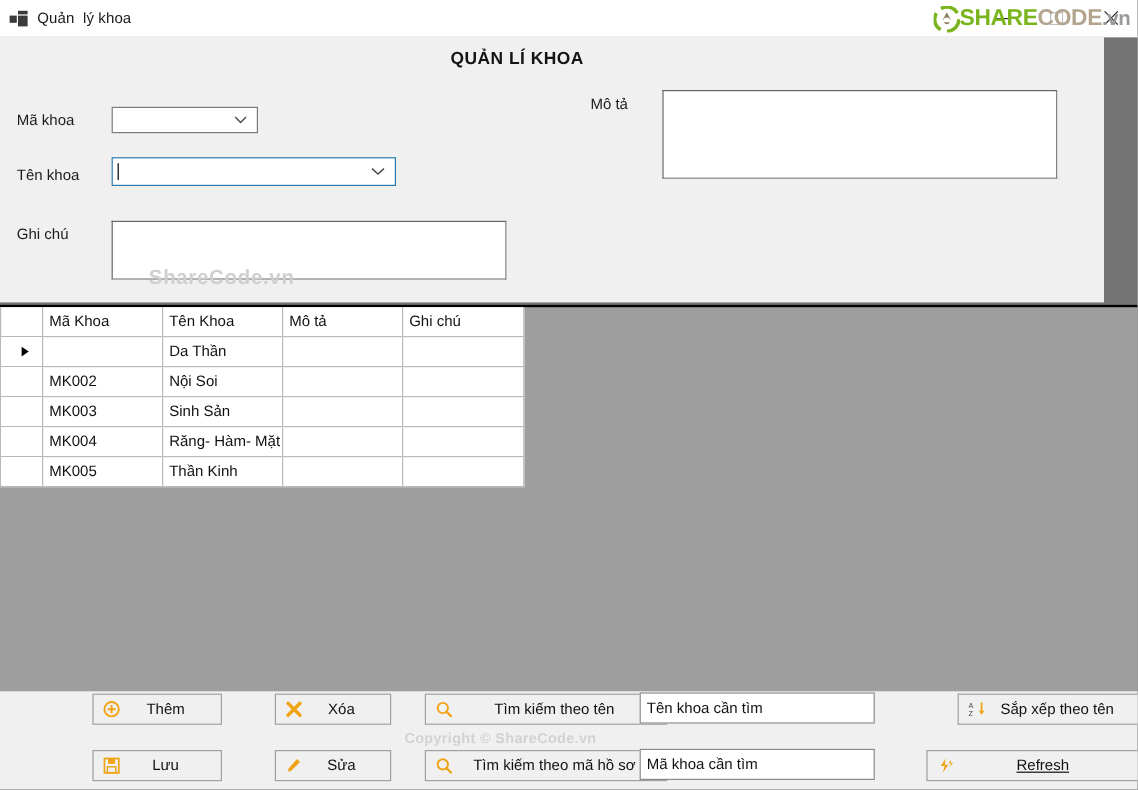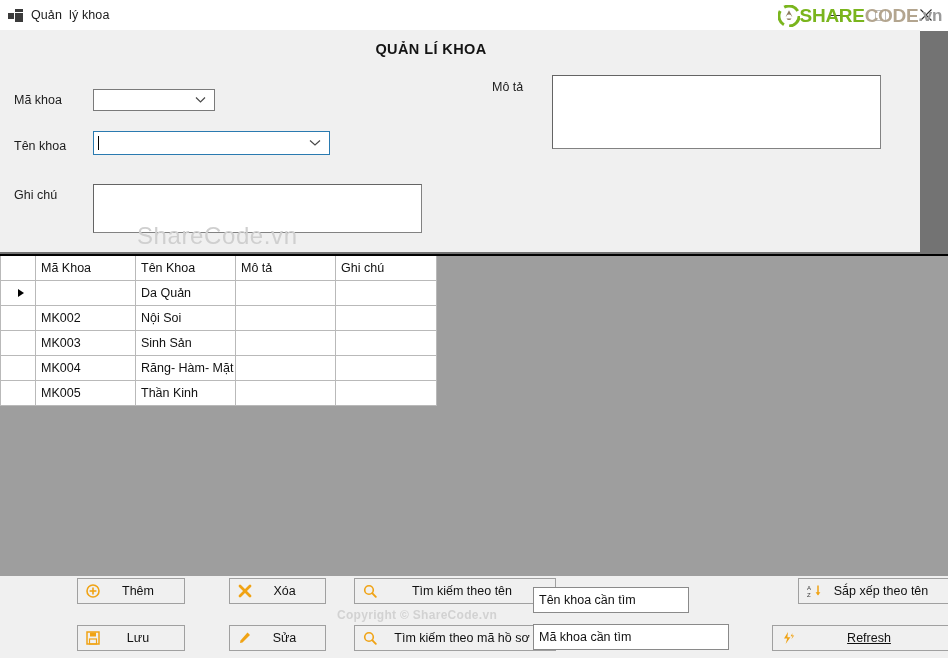--- a/index.html
+++ b/index.html
@@ -153,24 +153,24 @@
     position: absolute;
     background: #ffffff;
     border: 1px solid #828282;
     border-top-color: #646464;
     border-left-color: #646464;
     box-sizing: border-box;
   }
 
   .watermark-mid {
     position: absolute;
-    left: 137px; top: 222px;
-    font-size: 24px;
+    left: 124px; top: 222px;
+    font-size: 17px;
     color: #cfcfcf;
-    font-weight: normal;
+    font-weight: bold;
     letter-spacing: 0.6px;
     pointer-events: none;
     white-space: nowrap;
   }
 
   
   .grid-wrap {
     position: absolute;
     left: 0; top: 254px;
     width: 948px; height: 322px;
@@ -381,21 +381,21 @@
           <th>Mô tả</th>
           <th>Ghi chú</th>
         </tr>
       </thead>
       <tbody>
         <tr>
           <td class="rowhdr">
               <div class="tri"></div>
             </td>
           <td class="selected">MK001</td>
-          <td>Da Quản</td>
+          <td>Da Thần</td>
           <td></td>
           <td></td>
         </tr>
         <tr>
           <td class="rowhdr"></td>
           <td>MK002</td>
           <td>Nội Soi</td>
           <td></td>
           <td></td>
         </tr>
@@ -480,21 +480,21 @@
     <div class="btn" style="left:318px; top:49px; width:202px;">
       <span class="bi">
         <svg width="14" height="14" viewBox="0 0 14 14">
             <circle cx="6" cy="6" r="4.3" fill="none" stroke="#f0a315" stroke-width="1.6"></circle>
             <line x1="9.2" y1="9.2" x2="12.8" y2="12.8" stroke="#f0a315" stroke-width="1.9" stroke-linecap="round"></line>
           </svg>
       </span>
       <span class="blabel">Tìm kiếm theo mã hồ sơ</span>
     </div>
 
-    <div class="sbox" style="left:533px; top:11px; width:156px;">Tên khoa cần tìm</div>
+    <div class="sbox" style="left:533px; top:1px; width:196px;">Tên khoa cần tìm</div>
     <div class="sbox" style="left:533px; top:48px; width:196px;">Mã khoa cần tìm</div>
 
     <div class="btn" style="left:762px; top:2px; width:152px;">
       <span class="bi">
         <svg width="15" height="14" viewBox="0 0 15 14">
             <text x="0" y="6" font-size="6" font-family="Liberation Sans, sans-serif" fill="#3a3a3a">A</text>
             <text x="0" y="13" font-size="6" font-family="Liberation Sans, sans-serif" fill="#3a3a3a">Z</text>
             <line x1="11" y1="1.5" x2="11" y2="10.5" stroke="#f0a315" stroke-width="1.5"></line>
             <path d="M8.6 8.2 L11 11.5 L13.4 8.2 Z" fill="#f0a315"></path>
           </svg>

